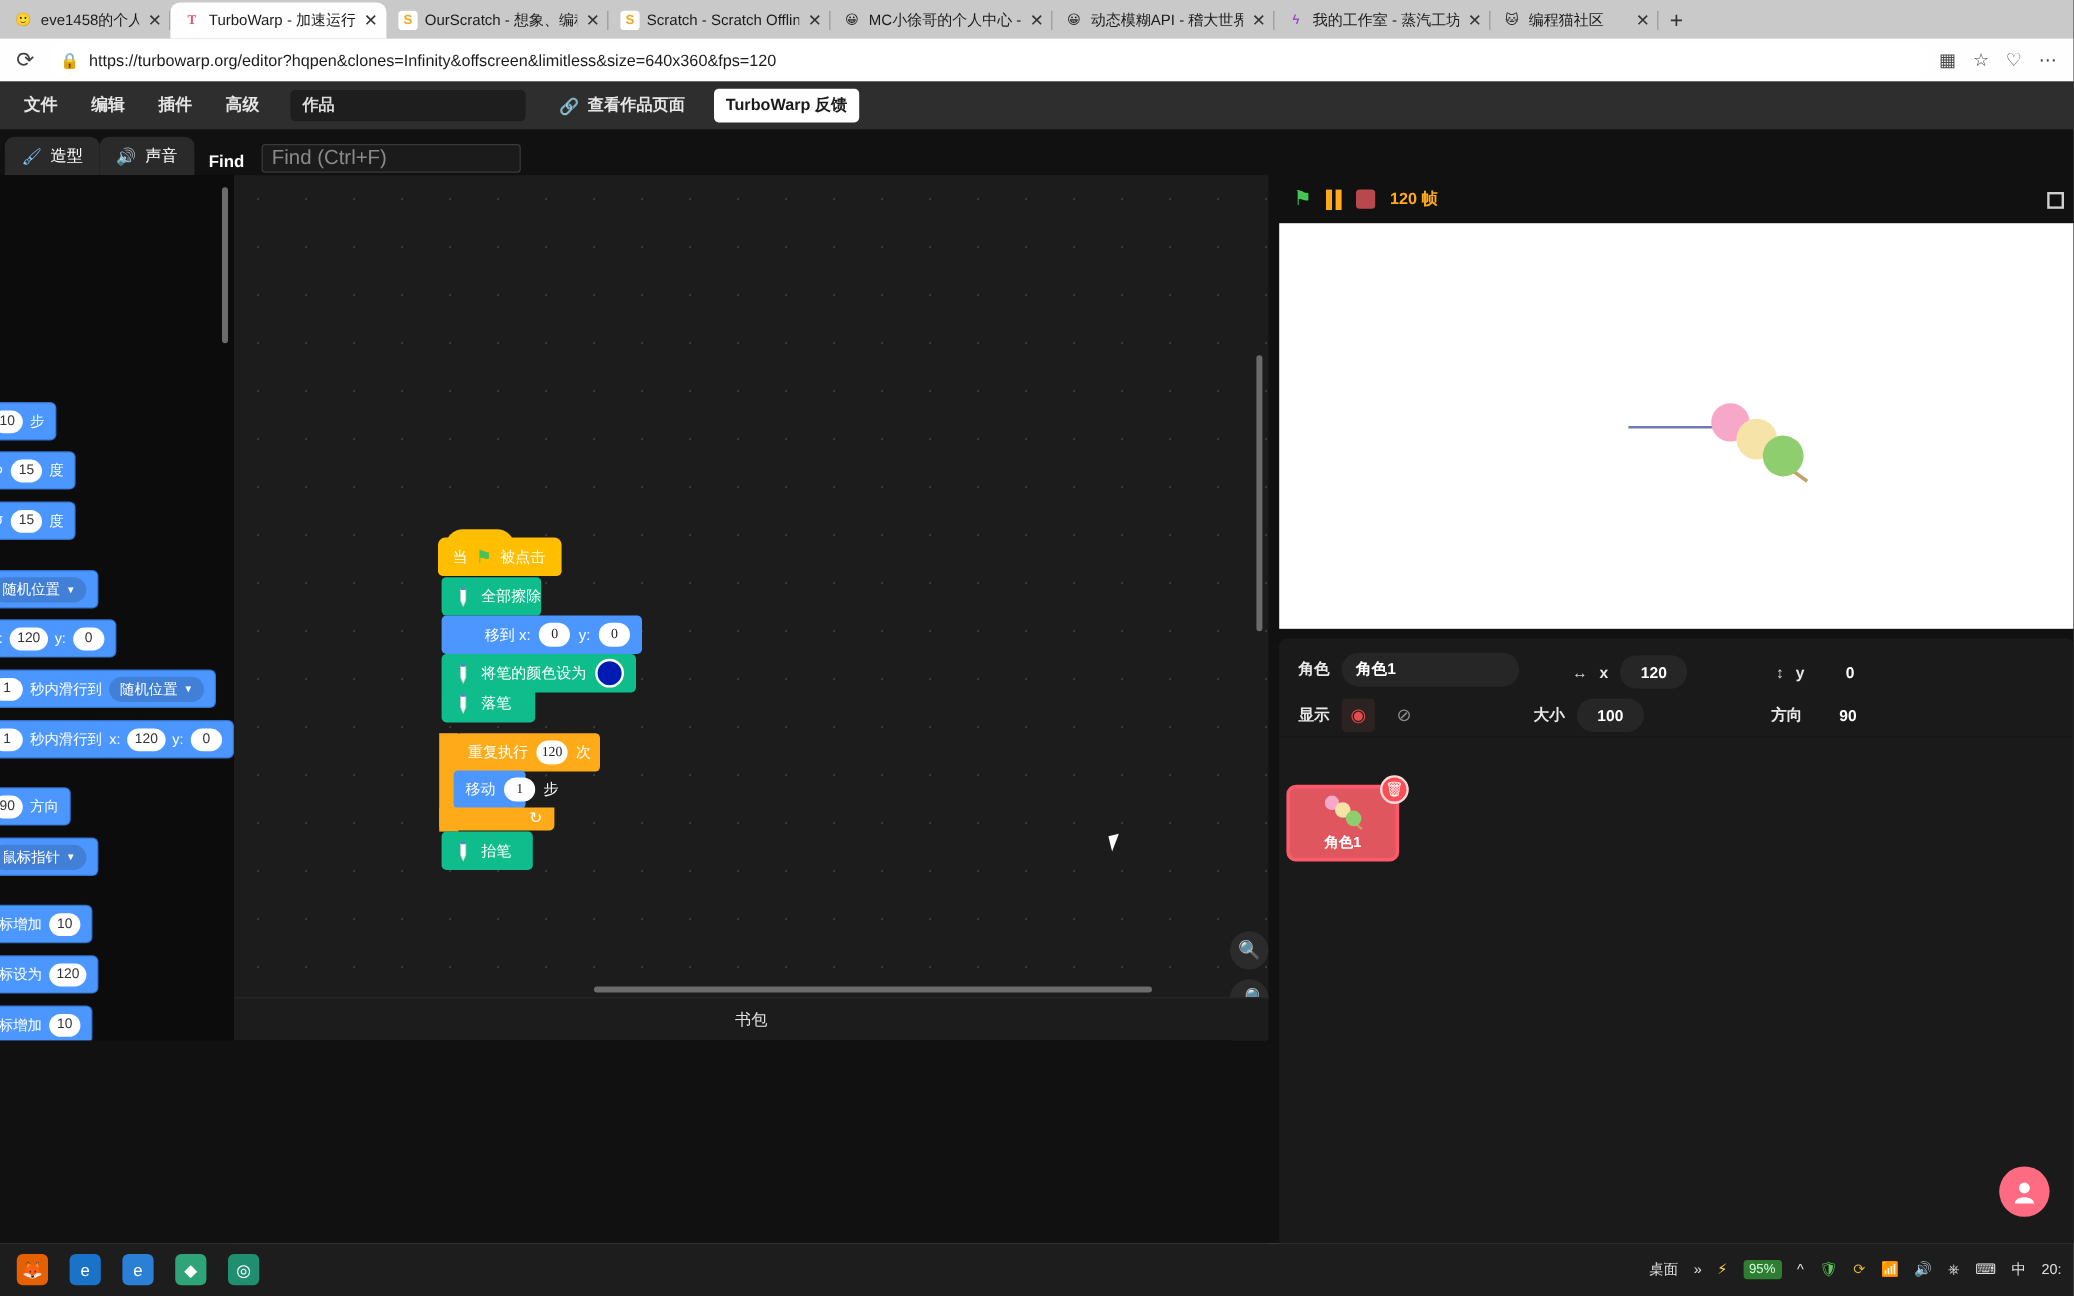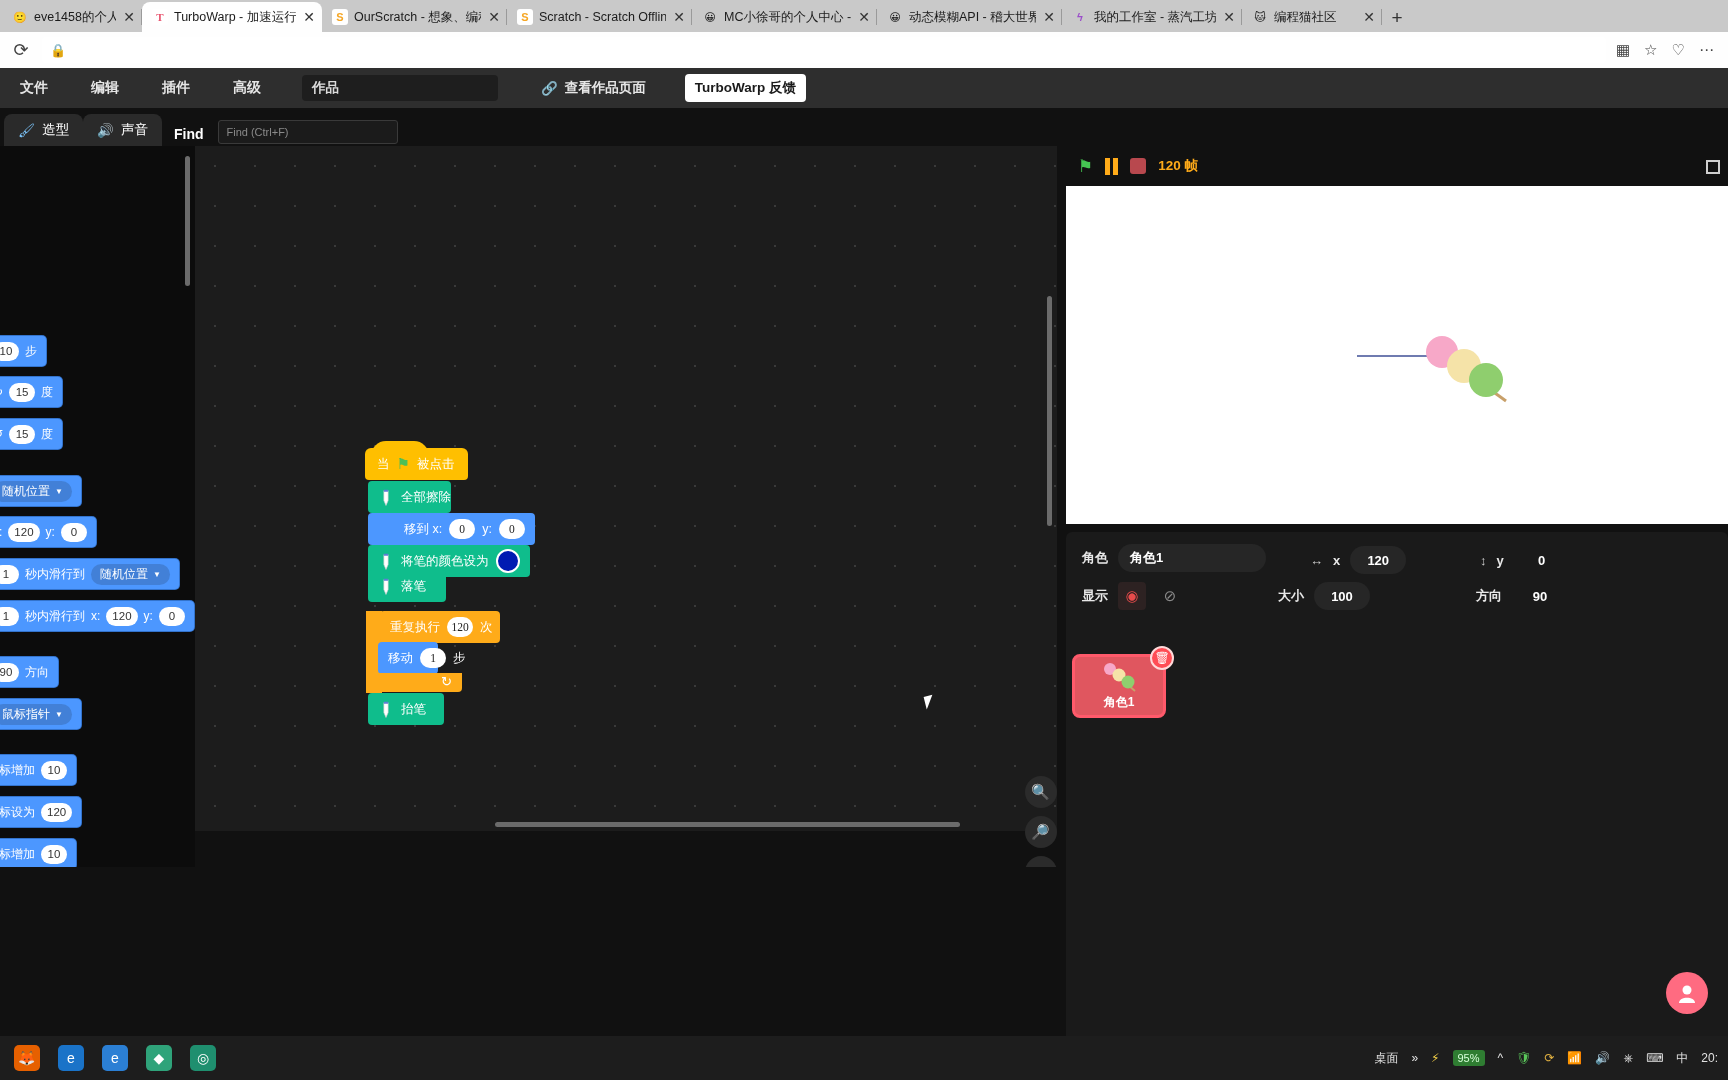--- a/index.html
+++ b/index.html
@@ -54,21 +54,21 @@
   }
   .omnibox .lock { color:#555; font-size: 13px; }
   .omnibox .url { font-size: 13.5px; color:#1c1c1c; white-space: nowrap; }
   .ur-icons { display:flex; align-items:center; gap: 14px; color:#444; font-size: 15px; padding-right: 4px;}
 
   
   .app { position:absolute; left:0; top:68px; width:1728px; height:968px; background:#111111; }
 
   .menubar {
     height: 40px; background: #2e2e2e; display:flex; align-items:center;
-    gap: 15px; padding-left: 6px; color:#e6e6e6; font-size: 14px;
+    gap: 0px; padding-left: 6px; color:#e6e6e6; font-size: 14px;
   }
   .menuitem { padding: 0 14px; height: 40px; display:flex; align-items:center; font-weight:bold; font-size:14px;}
   .projname {
     margin-left: 12px; width: 196px; height: 26px; background: #1e1e1e;
     border-radius: 4px; display:flex; align-items:center; padding: 0 10px;
     font-size: 13.5px; color:#dcdcdc; font-weight:bold;
   }
   .menubtn {
     margin-left: 18px; height: 28px; display:flex; align-items:center; gap:7px;
     padding: 0 10px; border-radius: 4px; color:#e6e6e6; font-size: 13.5px; font-weight:bold;
@@ -78,22 +78,22 @@
   .tabsrow {
     height: 38px; background: #111111; display:flex; align-items:flex-end; padding-left: 4px;
   }
   .sprtab {
     height: 32px; display:flex; align-items:center; gap:7px; padding: 0 14px;
     border-radius: 8px 8px 0 0; color:#cfcfcf; font-size: 13.5px; background: transparent;
   }
   .sprtab.on { background:#2a2a2a; color:#fff; }
   .findlabel { margin-left: 12px; color:#fff; font-size:14px; font-weight:bold; padding-bottom:4px;}
   .findbox {
-    margin-left: 14px; margin-bottom: 2px; width: 180px; height: 24px; background: #1b1b1b;
-    border: 1px solid #3a3a3a; border-radius: 3px; color:#8a8a8a; font-size:11px;
+    margin-left: 14px; margin-bottom: 2px; width: 216px; height: 24px; background: #1b1b1b;
+    border: 1px solid #3a3a3a; border-radius: 3px; color:#8a8a8a; font-size:17px;
     padding: 0 8px; display:flex; align-items:center;
   }
 
   .body-row { position: relative; height: 890px; }
 
   
   .palette {
     position:absolute; left:0; top:0; width:195px; height:700px;
     background:#0c0c0c; overflow:hidden;
   }
@@ -285,20 +285,21 @@
       <span class="ttl">编程猫社区</span>
       <span class="x">✕</span>
     </div>
     <div class="newtab">+</div>
   </div>
 
   <div class="urlbar-row">
     <div class="reload">⟳</div>
     <div class="omnibox">
       <span class="lock">🔒</span>
+      <span class="url">https://turbowarp.org/editor?hqpen&amp;clones=Infinity&amp;offscreen&amp;limitless&amp;size=640x360&amp;fps=120</span>
     </div>
     <div class="ur-icons">
       <span>▦</span>
       <span>☆</span>
       <span>♡</span>
       <span>⋯</span>
     </div>
   </div>
 
   <div class="app">
@@ -482,20 +483,23 @@
         </span>
         <span>抬笔</span>
       </div>
 
       <div class="zoomctl" style="right:671px;top:630px;">
         <div class="zbtn">🔍</div>
         <div class="zbtn">🔎</div>
         <div class="zbtn">=</div>
       </div>
 
+      <div class="backpack">
+        <span>书包</span>
+      </div>
       <div class="lowerdark"></div>
 
       <div class="cursor"></div>
 
       <div class="stagepanel">
         <div class="stagebar">
           <span class="greenflag">⚑</span>
           <span class="pausebtn">
             <span class="pausebar"></span>
               <span class="pausebar"></span>

